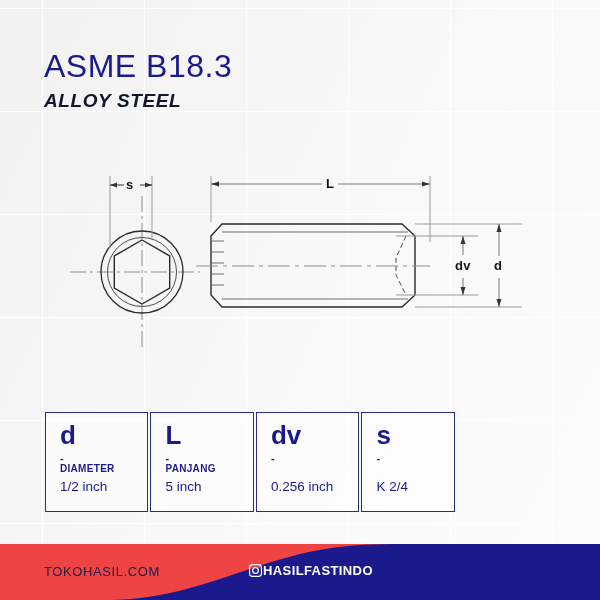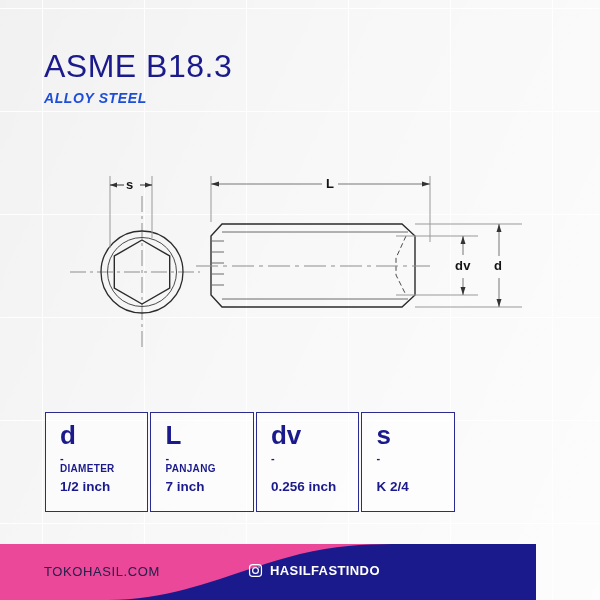--- a/index.html
+++ b/index.html
@@ -47,24 +47,24 @@
   .title {
     font-size: 32px;
     letter-spacing: 0.5px;
     color: #1a1a8c;
     font-weight: 400;
     line-height: 1.05;
     white-space: nowrap;
   }
   .subtitle {
     margin-top: 6px;
-    font-size: 14px;
+    font-size: 19px;
     font-weight: bold;
     font-style: italic;
-    color: #1d4ed8;
+    color: #0f172a;
     letter-spacing: 0.6px;
     white-space: nowrap;
   }
 
   
   .drawing {
     position: absolute;
     left: 0;
     top: 0;
     width: 600px;
@@ -118,34 +118,34 @@
   .spec-name {
     font-size: 10px;
     font-weight: bold;
     color: #1a1a8c;
     letter-spacing: 0.3px;
     line-height: 1;
     min-height: 10px;
   }
   .spec-val {
     font-size: 13.5px;
-    font-weight: bold;
+    font-weight: normal;
     color: #1a1a8c;
     line-height: 1;
     margin-top: 6px;
   }
 
   
   .footer {
     position: absolute;
     left: 0;
     bottom: 0;
-    width: 536px;
+    width: 600px;
     height: 56px;
-    background: #ec4899;
+    background: #ef4444;
     overflow: hidden;
   }
   .footer-curve {
     position: absolute;
     left: 0;
     top: 0;
     width: 600px;
     height: 56px;
   }
   .footer-left {
@@ -154,21 +154,21 @@
     top: 20px;
     font-size: 13px;
     color: #20204a;
     letter-spacing: 0.6px;
     white-space: nowrap;
   }
   .footer-item {
     position: absolute;
     display: flex;
     align-items: center;
-    gap: 7px;
+    gap: 0;
     color: #ffffff;
     font-size: 13px;
     font-weight: bold;
     letter-spacing: 0.4px;
     white-space: nowrap;
   }
   .footer-ig { left: 248px; top: 19px; }
   .footer-wa { left: 428px; top: 19px; }
   .fi-icon { display: inline-flex; align-items: center; }
 </style>
@@ -254,21 +254,21 @@
       <div class="spec-sym">d</div>
       <div class="spec-dash">-</div>
       <div class="spec-name">DIAMETER</div>
       <div class="spec-val">1/2 inch</div>
     </div>
 
     <div class="spec-cell w2">
       <div class="spec-sym">L</div>
       <div class="spec-dash">-</div>
       <div class="spec-name">PANJANG</div>
-      <div class="spec-val">7 inch</div>
+      <div class="spec-val">5 inch</div>
     </div>
 
     <div class="spec-cell w3">
       <div class="spec-sym">dv</div>
       <div class="spec-dash">-</div>
       <div class="spec-name"></div>
       <div class="spec-val">0.256 inch</div>
     </div>
 
     <div class="spec-cell w4">

